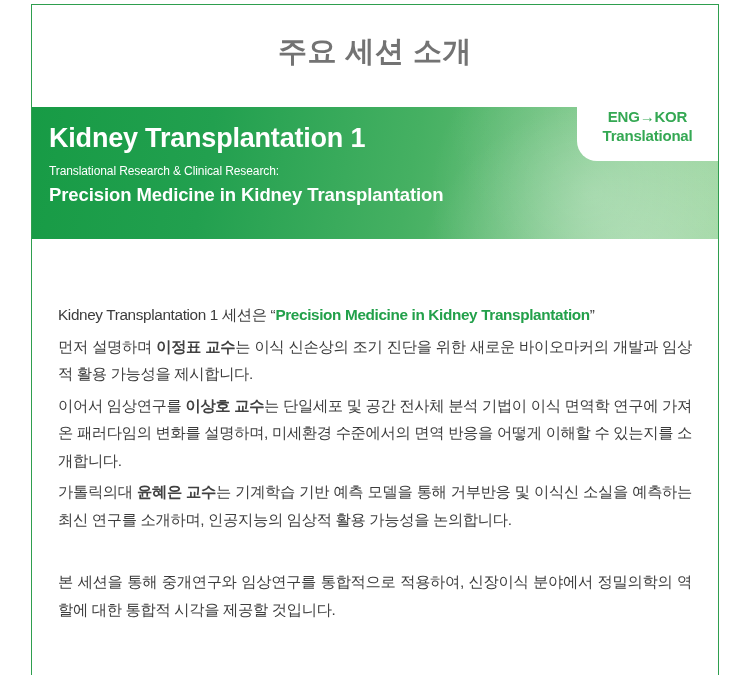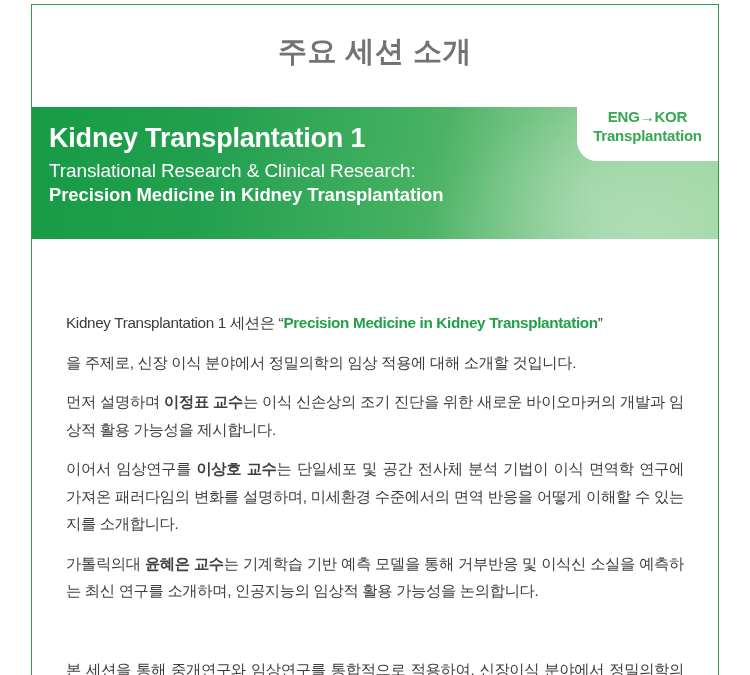--- a/index.html
+++ b/index.html
@@ -75,21 +75,21 @@
   }
   #session-title {
     font-size: 27px;
     font-weight: bold;
     color: #ffffff;
     letter-spacing: -0.2px;
     line-height: 34px;
     margin: 0;
   }
   #session-sub1 {
-    font-size: 19px;
+    font-size: 12px;
     font-weight: normal;
     color: #ffffff;
     line-height: 24px;
     margin: 4px 0 0 0;
     letter-spacing: -0.1px;
   }
   #session-sub2 {
     font-size: 18.5px;
     font-weight: bold;
     color: #ffffff;
@@ -136,21 +136,21 @@
     top: 272px;
     width: 686px;
     padding: 25px 22px 0 22px;
     box-sizing: border-box;
     color: #3c3c3c;
     font-size: 15.3px;
     line-height: 27.5px;
     letter-spacing: -0.35px;
   }
   #body-copy p {
-    margin: 12px;
+    margin: 4px;
     text-align: justify;
     text-justify: inter-character;
   }
   #body-copy p.last-line {
     text-align: left;
   }
   #body-copy .spacer {
     height: 27px;
   }
   .hl-green {
@@ -173,28 +173,27 @@
   <div class="sheen"></div>
 
   <div id="banner-text">
     <div id="session-title">Kidney Transplantation 1</div>
     <div id="session-sub1">Translational Research &amp; Clinical Research:</div>
     <div id="session-sub2">Precision Medicine in Kidney Transplantation</div>
   </div>
 
   <div id="interp-badge">
     <span>ENG→KOR</span>
-    <span>Transplantation</span>
+    <span>Translational</span>
   </div>
 </div>
 
 <div id="body-copy">
 
   <p><span>Kidney Transplantation 1 세션은 “</span><span class="hl-green">Precision Medicine in Kidney Transplantation</span><span>”</span></p>
-  <p class="last-line">을 주제로, 신장 이식 분야에서 정밀의학의 임상 적용에 대해 소개할 것입니다.</p>
 
   <p><span>먼저 설명하며 </span><span class="nm">이정표 교수</span><span>는 이식 신손상의 조기 진단을 위한 새로운 바이오마커의 개발과 임상적 활용 가능성을 제시합니다.</span></p>
 
   <p><span>이어서 임상연구를 </span><span class="nm">이상호 교수</span><span>는 단일세포 및 공간 전사체 분석 기법이 이식 면역학 연구에 가져온 패러다임의 변화를 설명하며, 미세환경 수준에서의 면역 반응을 어떻게 이해할 수 있는지를 소개합니다.</span></p>
 
   <p><span>가톨릭의대 </span><span class="nm">윤혜은 교수</span><span>는 기계학습 기반 예측 모델을 통해 거부반응 및 이식신 소실을 예측하는 최신 연구를 소개하며, 인공지능의 임상적 활용 가능성을 논의합니다.</span></p>
 
 
   <div class="spacer"></div>
 

